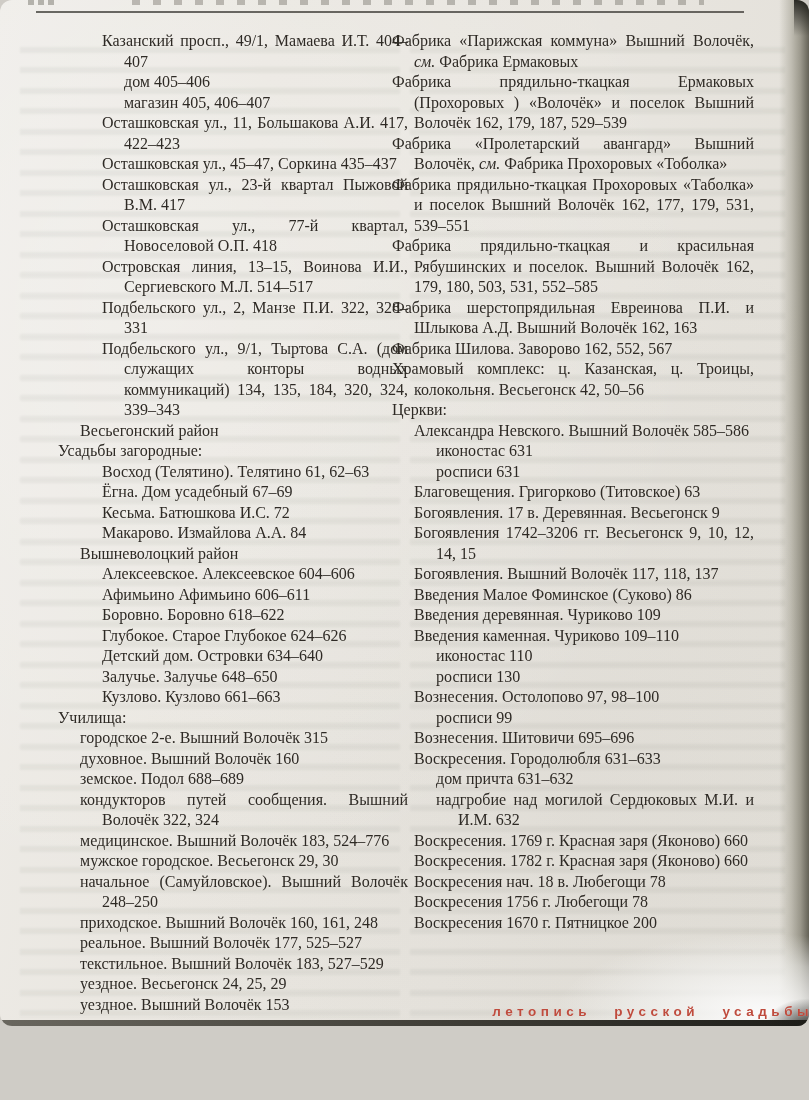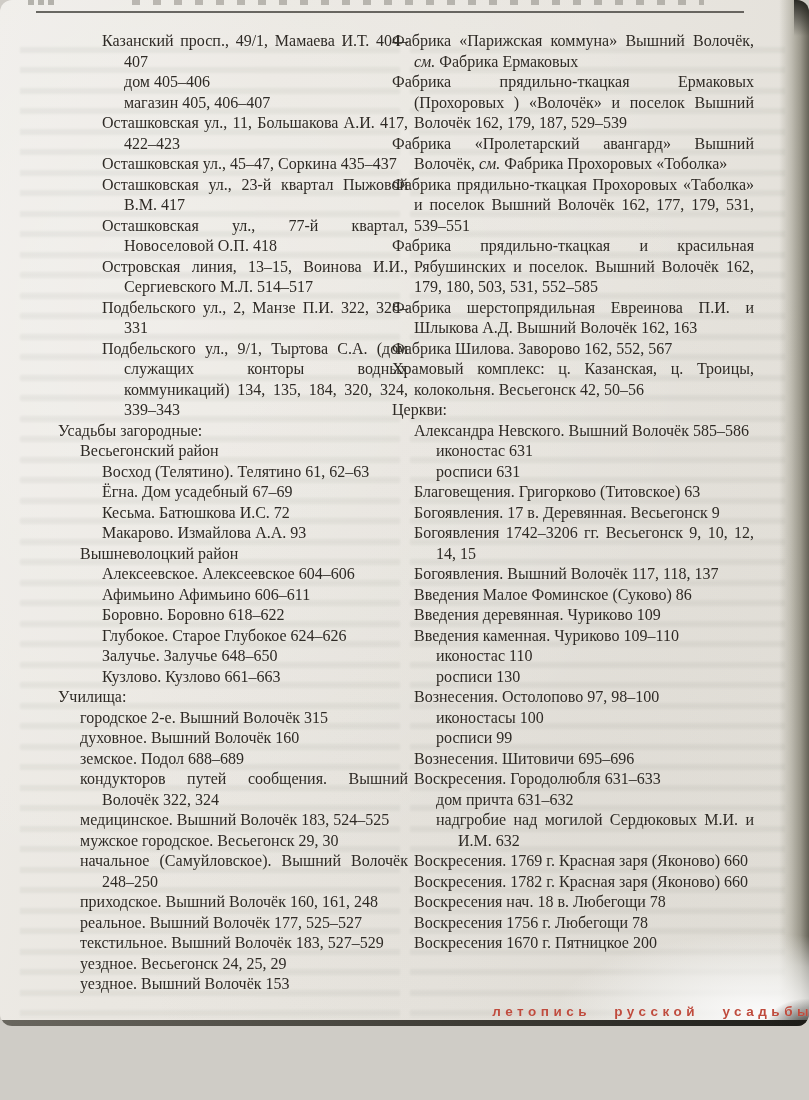--- a/index.html
+++ b/index.html
@@ -70,39 +70,40 @@
       <p class="entry lv2">Казанский просп., 49/1, Мамаева И.Т. 404–407</p>
       <p class="entry lv3">дом 405–406</p>
       <p class="entry lv3">магазин 405, 406–407</p>
       <p class="entry lv2">Осташковская ул., 11, Большакова А.И. 417, 422–423</p>
       <p class="entry lv2">Осташковская ул., 45–47, Соркина 435–437</p>
       <p class="entry lv2">Осташковская ул., 23-й квартал Пыжовой В.М. 417</p>
       <p class="entry lv2">Осташковская ул., 77-й квартал, Новоселовой О.П. 418</p>
       <p class="entry lv2">Островская линия, 13–15, Воинова И.И., Сергиевского М.Л. 514–517</p>
       <p class="entry lv2">Подбельского ул., 2, Манзе П.И. 322, 328–331</p>
       <p class="entry lv2">Подбельского ул., 9/1, Тыртова С.А. (дом служащих конторы водных коммуникаций) 134, 135, 184, 320, 324, 339–343</p>
+      <p class="entry lv1">Весьегонский район</p>
       <p class="entry lv0">Усадьбы загородные:</p>
-      <p class="entry lv1">Весьегонский район</p>
       <p class="entry lv2">Восход (Телятино). Телятино 61, 62–63</p>
       <p class="entry lv2">Ёгна. Дом усадебный 67–69</p>
       <p class="entry lv2">Кесьма. Батюшкова И.С. 72</p>
-      <p class="entry lv2">Макарово. Измайлова А.А. 93</p>
+      <p class="entry lv2">Макарово. Измайлова А.А. 84</p>
       <p class="entry lv1">Вышневолоцкий район</p>
       <p class="entry lv2">Алексеевское. Алексеевское 604–606</p>
       <p class="entry lv2">Афимьино Афимьино 606–611</p>
       <p class="entry lv2">Боровно. Боровно 618–622</p>
       <p class="entry lv2">Глубокое. Старое Глубокое 624–626</p>
+      <p class="entry lv2">Детский дом. Островки 634–640</p>
       <p class="entry lv2">Залучье. Залучье 648–650</p>
       <p class="entry lv2">Кузлово. Кузлово 661–663</p>
       <p class="entry lv0">Училища:</p>
       <p class="entry lv1">городское 2-е. Вышний Волочёк 315</p>
       <p class="entry lv1">духовное. Вышний Волочёк 160</p>
       <p class="entry lv1">земское. Подол 688–689</p>
       <p class="entry lv1">кондукторов путей сообщения. Вышний Волочёк 322, 324</p>
-      <p class="entry lv1">медицинское. Вышний Волочёк 183, 524–525</p>
+      <p class="entry lv1">медицинское. Вышний Волочёк 183, 524–776</p>
       <p class="entry lv1">мужское городское. Весьегонск 29, 30</p>
       <p class="entry lv1">начальное (Самуйловское). Вышний Волочёк 248–250</p>
       <p class="entry lv1">приходское. Вышний Волочёк 160, 161, 248</p>
       <p class="entry lv1">реальное. Вышний Волочёк 177, 525–527</p>
       <p class="entry lv1">текстильное. Вышний Волочёк 183, 527–529</p>
       <p class="entry lv1">уездное. Весьегонск 24, 25, 29</p>
       <p class="entry lv1">уездное. Вышний Волочёк 153</p>
     </div>
   <div class="col col-right" id="col-right">
       <p class="entry lv0"><span>Фабрика «Парижская коммуна» Вышний Волочёк, </span><i>см.</i><span> Фабрика Ермаковых</span></p>
@@ -120,21 +121,20 @@
       <p class="entry lv1">Благовещения. Григорково (Титовское) 63</p>
       <p class="entry lv1">Богоявления. 17 в. Деревянная. Весьегонск 9</p>
       <p class="entry lv1">Богоявления 1742–3206 гг. Весьегонск 9, 10, 12, 14, 15</p>
       <p class="entry lv1">Богоявления. Вышний Волочёк 117, 118, 137</p>
       <p class="entry lv1">Введения Малое Фоминское (Суково) 86</p>
       <p class="entry lv1">Введения деревянная. Чуриково 109</p>
       <p class="entry lv1">Введения каменная. Чуриково 109–110</p>
       <p class="entry lv2">иконостас 110</p>
       <p class="entry lv2">росписи 130</p>
       <p class="entry lv1">Вознесения. Остолопово 97, 98–100</p>
-      <p class="entry lv2">иконостасы 100</p>
       <p class="entry lv2">росписи 99</p>
       <p class="entry lv1">Вознесения. Шитовичи 695–696</p>
       <p class="entry lv1">Воскресения. Городолюбля 631–633</p>
       <p class="entry lv2">дом причта 631–632</p>
       <p class="entry lv2">надгробие над могилой Сердюковых М.И. и И.М. 632</p>
       <p class="entry lv1">Воскресения. 1769 г. Красная заря (Яконово) 660</p>
       <p class="entry lv1">Воскресения. 1782 г. Красная заря (Яконово) 660</p>
       <p class="entry lv1">Воскресения нач. 18 в. Любегощи 78</p>
       <p class="entry lv1">Воскресения 1756 г. Любегощи 78</p>
       <p class="entry lv1">Воскресения 1670 г. Пятницкое 200</p>

